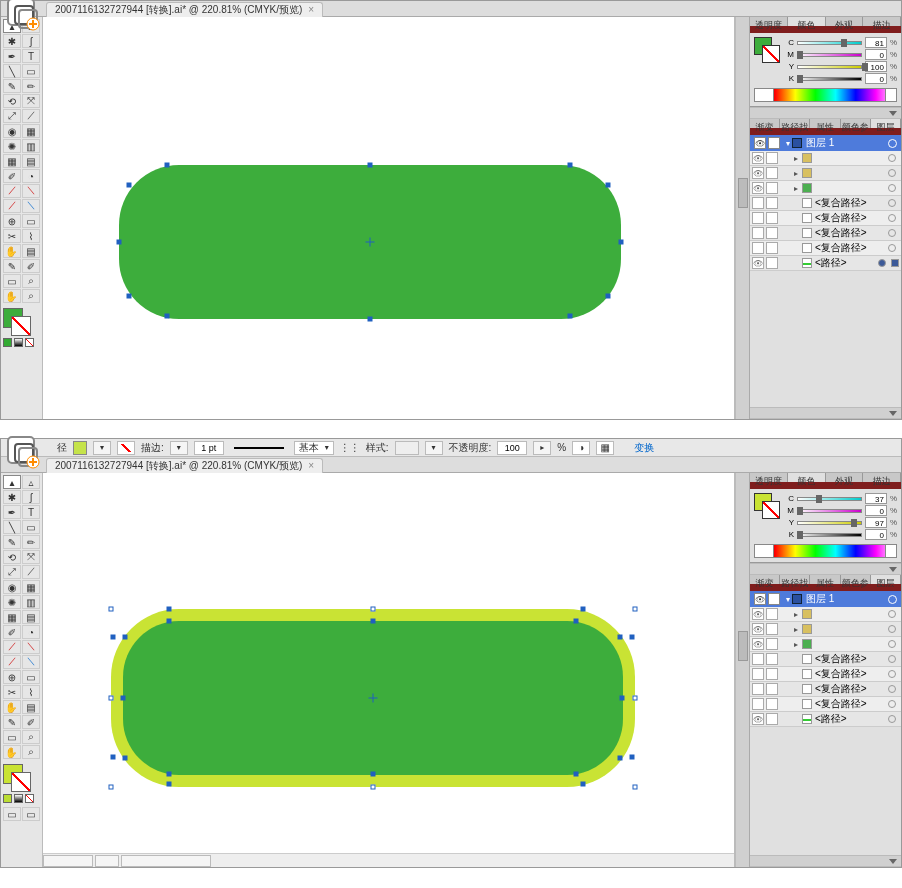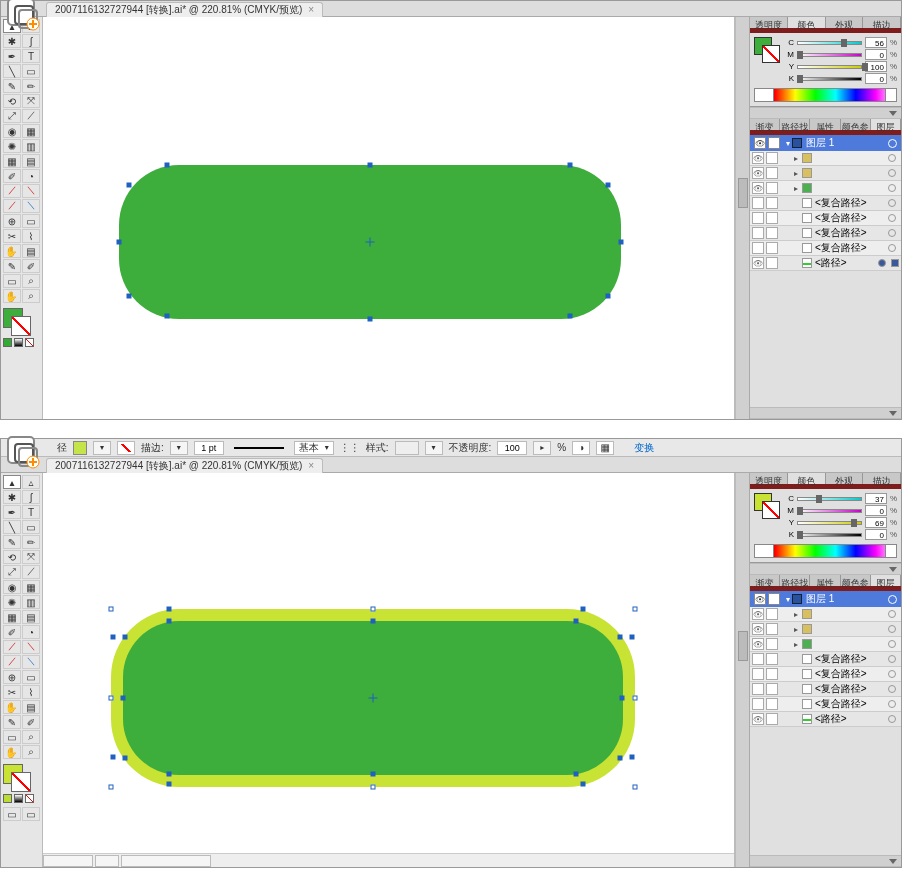--- a/index.html
+++ b/index.html
@@ -24,21 +24,21 @@
   .tool.active { background: #fff; border-color: #888; }
   .colorwell { margin-top: 4px; width: 28px; height: 28px; position: relative; }
   .colorwell .fill { position: absolute; top: 0; left: 0; width: 20px; height: 20px; border: 1px solid #666; }
   .colorwell .nostroke { position: absolute; bottom: 0; right: 0; width: 20px; height: 20px; border: 1px solid #666; background: #fff; }
   .colorwell .nostroke::after { content:''; position:absolute; inset:0; background: linear-gradient(45deg, transparent 45%, red 45%, red 55%, transparent 55%); }
   .smallswatches { margin-top: 2px; display: flex; gap: 2px; }
   .smallswatches div { width: 9px; height: 9px; border: 1px solid #666; }
   .canvas { flex: 1; background: #fff; position: relative; border-right: 1px solid #bbb; }
   .scroll-right { width: 14px; background: #e0e0e0; border-left: 1px solid #bbb; }
   .right-panels { width: 152px; background: #d8d8d8; display: flex; flex-direction: column; border-left: 1px solid #aaa; position: relative; }
-  .panel-tabs { display: flex; height: 16px; background: #7dd3fc; border-bottom: 5px solid #7f1d1d; }
+  .panel-tabs { display: flex; height: 16px; background: #7dd3fc; border-bottom: 7px solid #7f1d1d; }
   .panel-tabs .ptab { flex: 1; text-align: center; font-size: 9px; line-height: 16px; border-right: 1px solid #999; color: #333; background: #c8c8c8; cursor: pointer; }
   .panel-tabs .ptab.active { background: #e0e0e0; }
   .color-panel { padding: 4px; background: #e0e0e0; border-bottom: 1px solid #999; }
   .color-panel .swatches { width: 26px; height: 26px; position: relative; flex-shrink: 0; margin-right: 2px; }
   .color-panel .swatches .fg { position: absolute; top: 0; left: 0; width: 18px; height: 18px; border: 1px solid #333; }
   .color-panel .swatches .bg { position: absolute; bottom: 0; right: 0; width: 18px; height: 18px; border: 1px solid #333; background: #fff; }
   .color-panel .swatches .bg.nostroke::after { content:''; position:absolute; inset:0; background: linear-gradient(45deg, transparent 44%, red 44%, red 56%, transparent 56%); }
   .sliders { flex: 1; }
   .slider-row { display: flex; align-items: center; gap: 3px; margin-bottom: 1px; }
   .slider-row .lbl { width: 8px; font-size: 8px; text-align: right; }
@@ -234,21 +234,21 @@
             <div class="fg" style="background:#3dad3c"></div>
             <div class="bg nostroke"></div>
           </div>
           <div class="sliders">
             <div class="slider-row">
                 <span class="lbl">C</span>
                 <div class="slider">
                   <div class="track" style="background:linear-gradient(to right,#fff,#0cc)"></div>
                   <div class="thumb" style="left:68%"></div>
                 </div>
-                <div class="val">56</div>
+                <div class="val">81</div>
                 <span class="pct">%</span>
               </div>
             <div class="slider-row">
                 <span class="lbl">M</span>
                 <div class="slider">
                   <div class="track" style="background:linear-gradient(to right,#fff,#c0c)"></div>
                   <div class="thumb" style="left:0%"></div>
                 </div>
                 <div class="val">0</div>
                 <span class="pct">%</span>
@@ -594,21 +594,21 @@
                 </div>
                 <div class="val">0</div>
                 <span class="pct">%</span>
               </div>
             <div class="slider-row">
                 <span class="lbl">Y</span>
                 <div class="slider">
                   <div class="track" style="background:linear-gradient(to right,#fff,#cc0)"></div>
                   <div class="thumb" style="left:84%"></div>
                 </div>
-                <div class="val">69</div>
+                <div class="val">97</div>
                 <span class="pct">%</span>
               </div>
             <div class="slider-row">
                 <span class="lbl">K</span>
                 <div class="slider">
                   <div class="track" style="background:linear-gradient(to right,#fff,#000)"></div>
                   <div class="thumb" style="left:0%"></div>
                 </div>
                 <div class="val">0</div>
                 <span class="pct">%</span>

